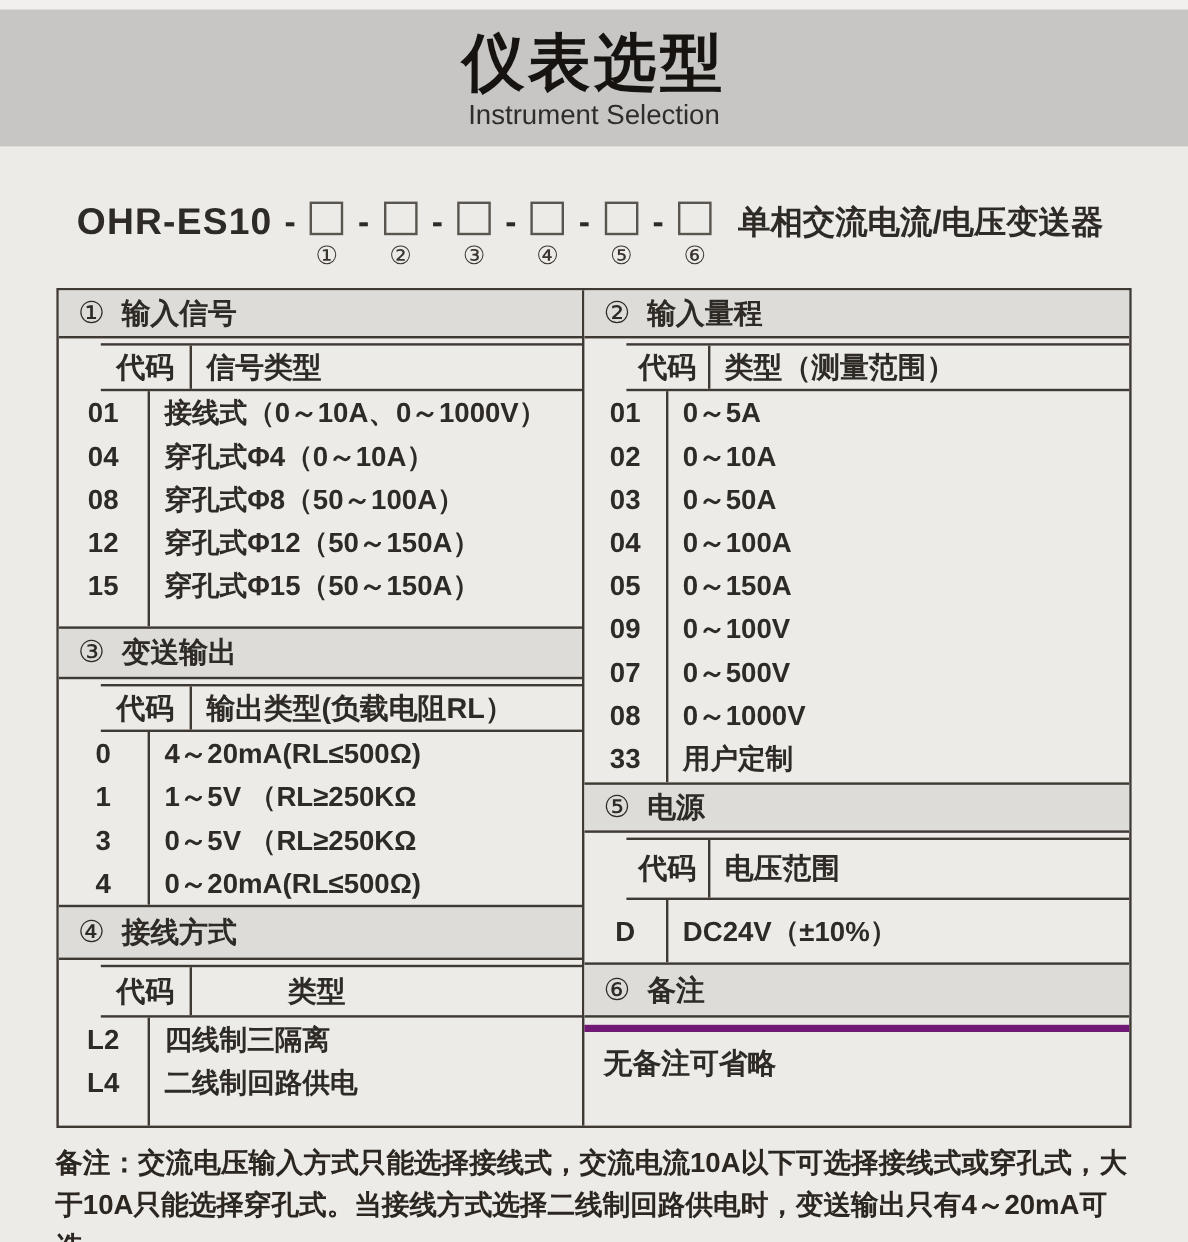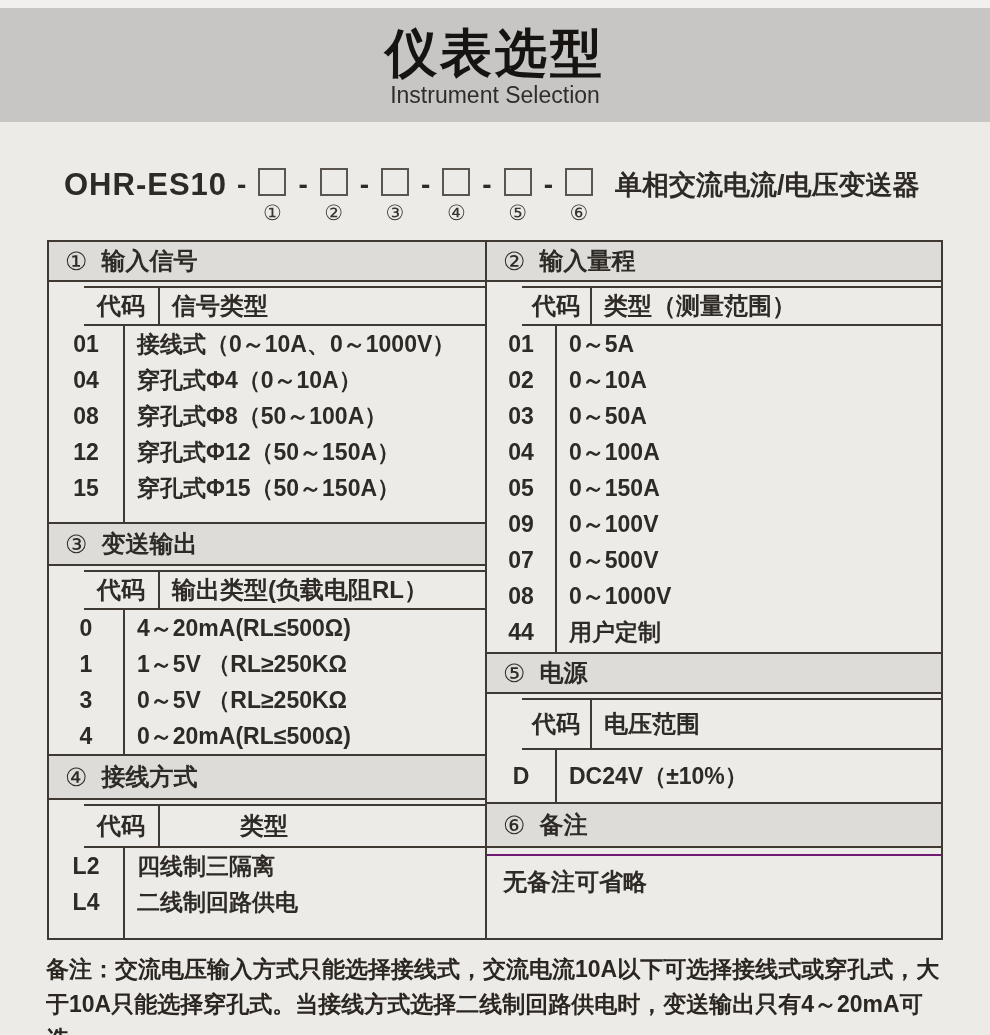--- a/index.html
+++ b/index.html
@@ -79,21 +79,21 @@
   .cell.tall { height:52px; }
 
   
   .l-sec1-band { height:40px; }  .l-sec1-header { height:40px; }  .l-sec1-rows { height:196px; }
   .l-sec3-band { height:44px; }  .l-sec3-header { height:40px; }  .l-sec3-rows { height:144px; }
   .l-sec4-band { height:46px; }  .l-sec4-header { height:44px; }  .l-sec4-rows { height:90px; }
   .r-sec2-band { height:40px; }  .r-sec2-header { height:40px; }  .r-sec2-rows { height:326px; }
   .r-sec5-band { height:42px; }  .r-sec5-header { height:52px; }  .r-sec5-rows { height:52px; }
   .r-sec6-band { height:46px; margin-bottom:6px; }
   .r-sec6-note {
-    height:68px; border-top:2px solid #701a75;
+    height:68px; border-top:6px solid #701a75;
     padding:10px 0 0 16px; font-size:24px; font-weight:bold; flex:none;
   }
 
   .footnote {
     margin:12px 0 0 46px; width:916px;
     font-size:23px; line-height:35px; font-weight:bold; color:#2b2620;
   }
 </style>
 </head>
 <body>
@@ -227,21 +227,21 @@
     <div class="rows-block r-sec2-rows">
       <div class="codes">
         <div class="cell">01</div>
         <div class="cell">02</div>
         <div class="cell">03</div>
         <div class="cell">04</div>
         <div class="cell">05</div>
         <div class="cell">09</div>
         <div class="cell">07</div>
         <div class="cell">08</div>
-        <div class="cell">44</div>
+        <div class="cell">33</div>
       </div>
       <div class="types">
         <div class="cell">0～5A</div>
         <div class="cell">0～10A</div>
         <div class="cell">0～50A</div>
         <div class="cell">0～100A</div>
         <div class="cell">0～150A</div>
         <div class="cell">0～100V</div>
         <div class="cell">0～500V</div>
         <div class="cell">0～1000V</div>

